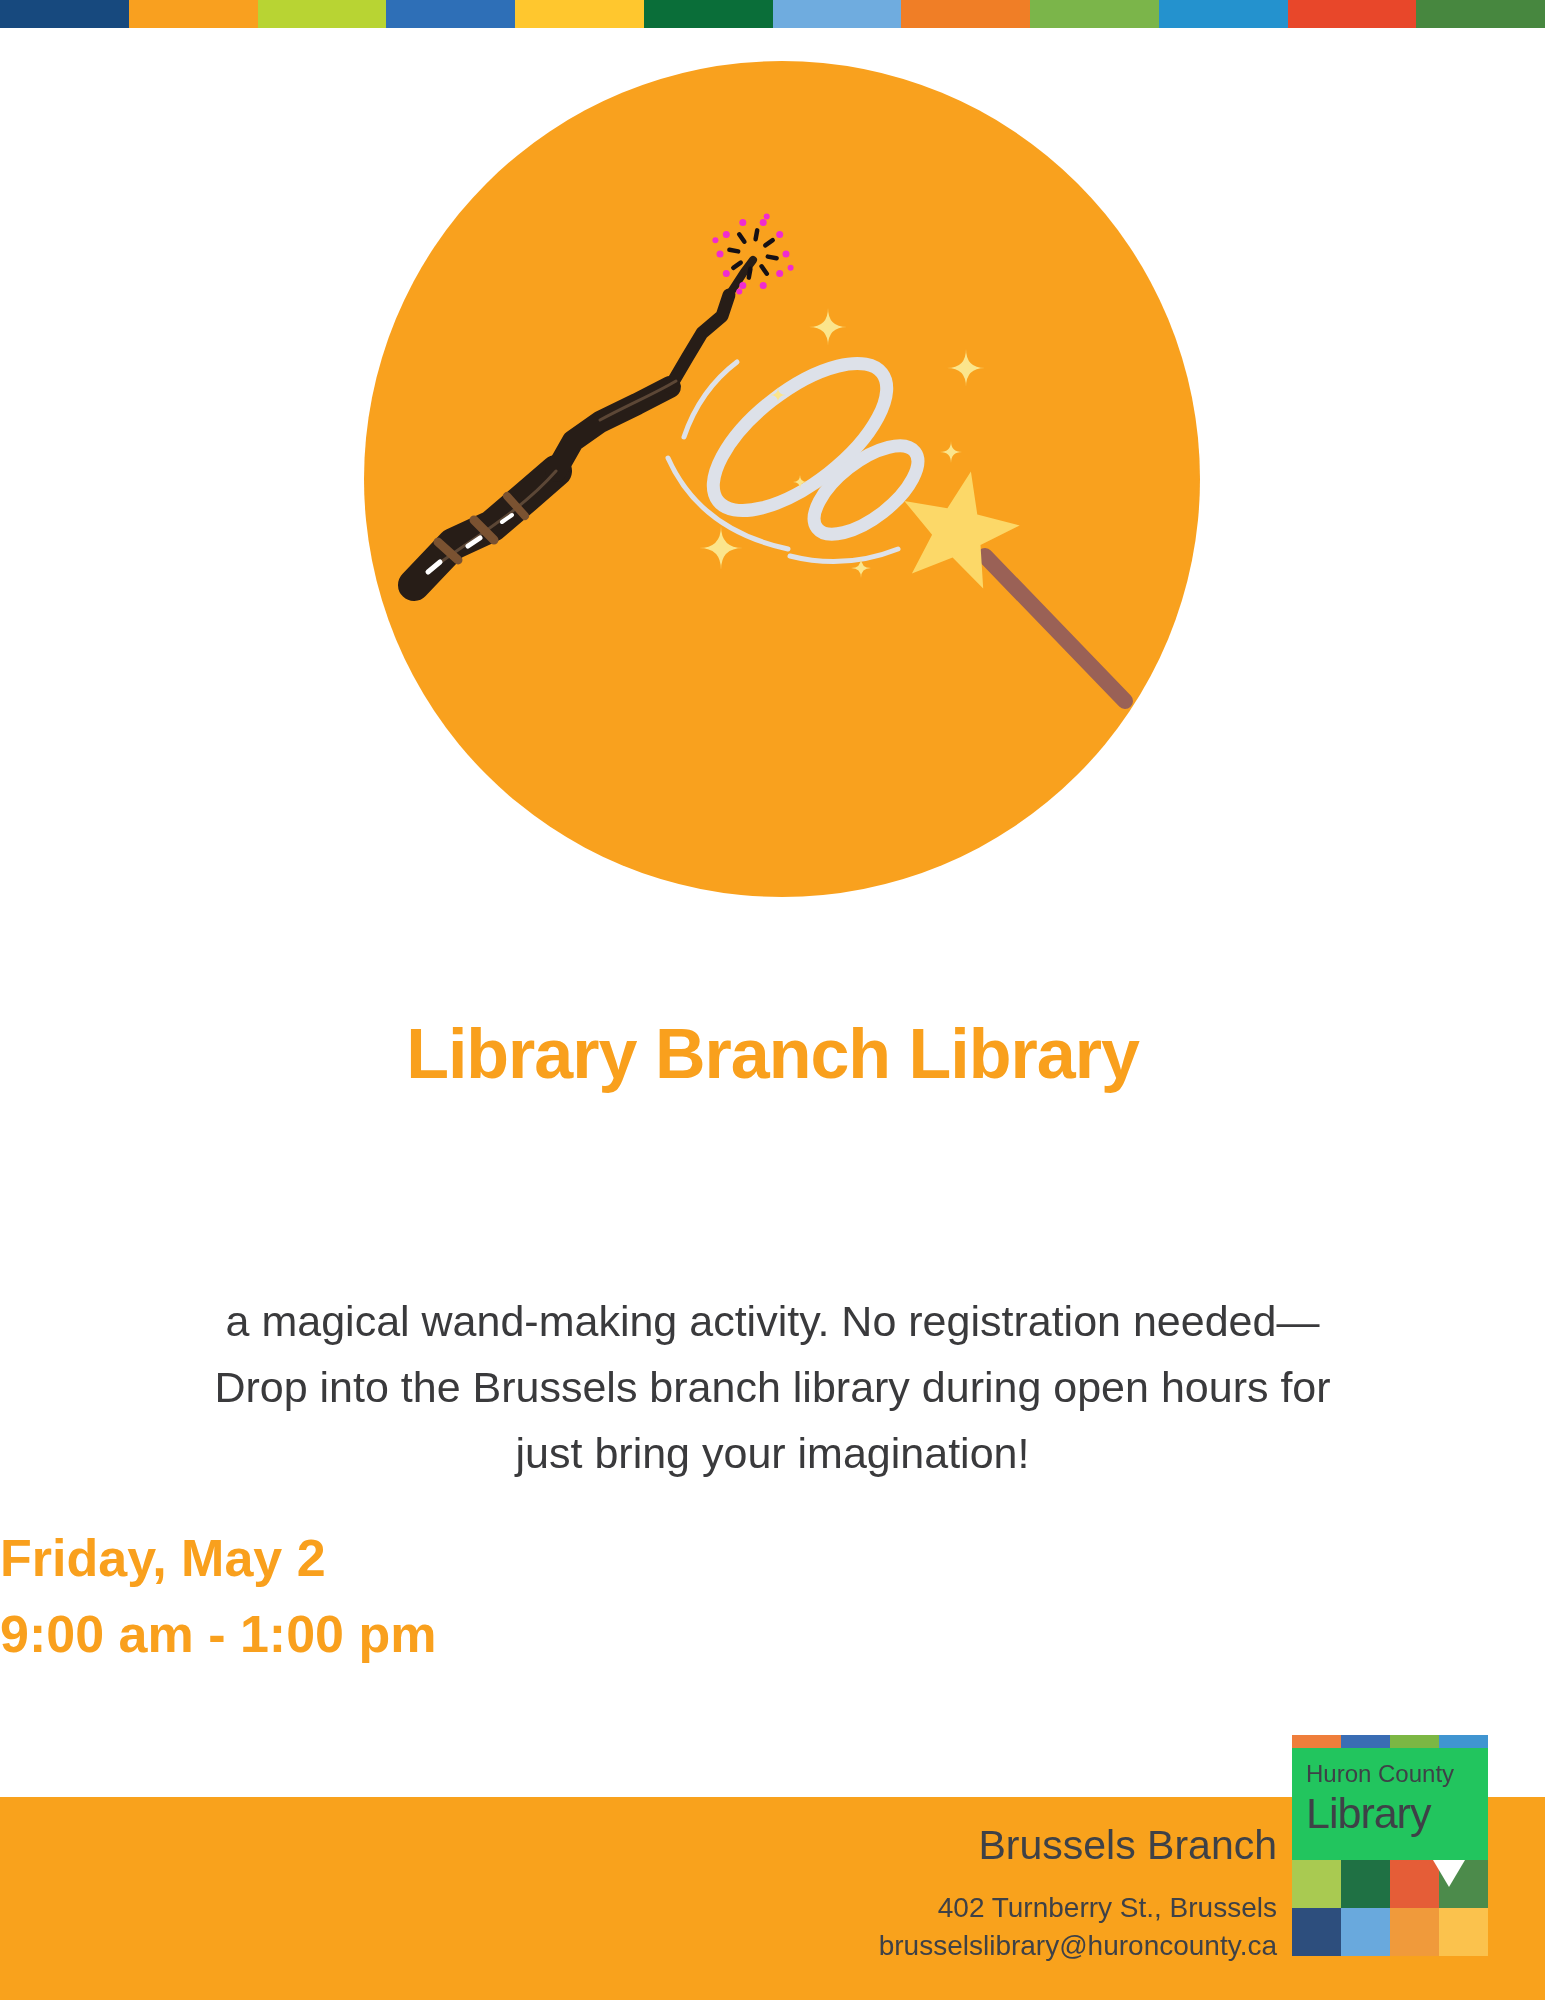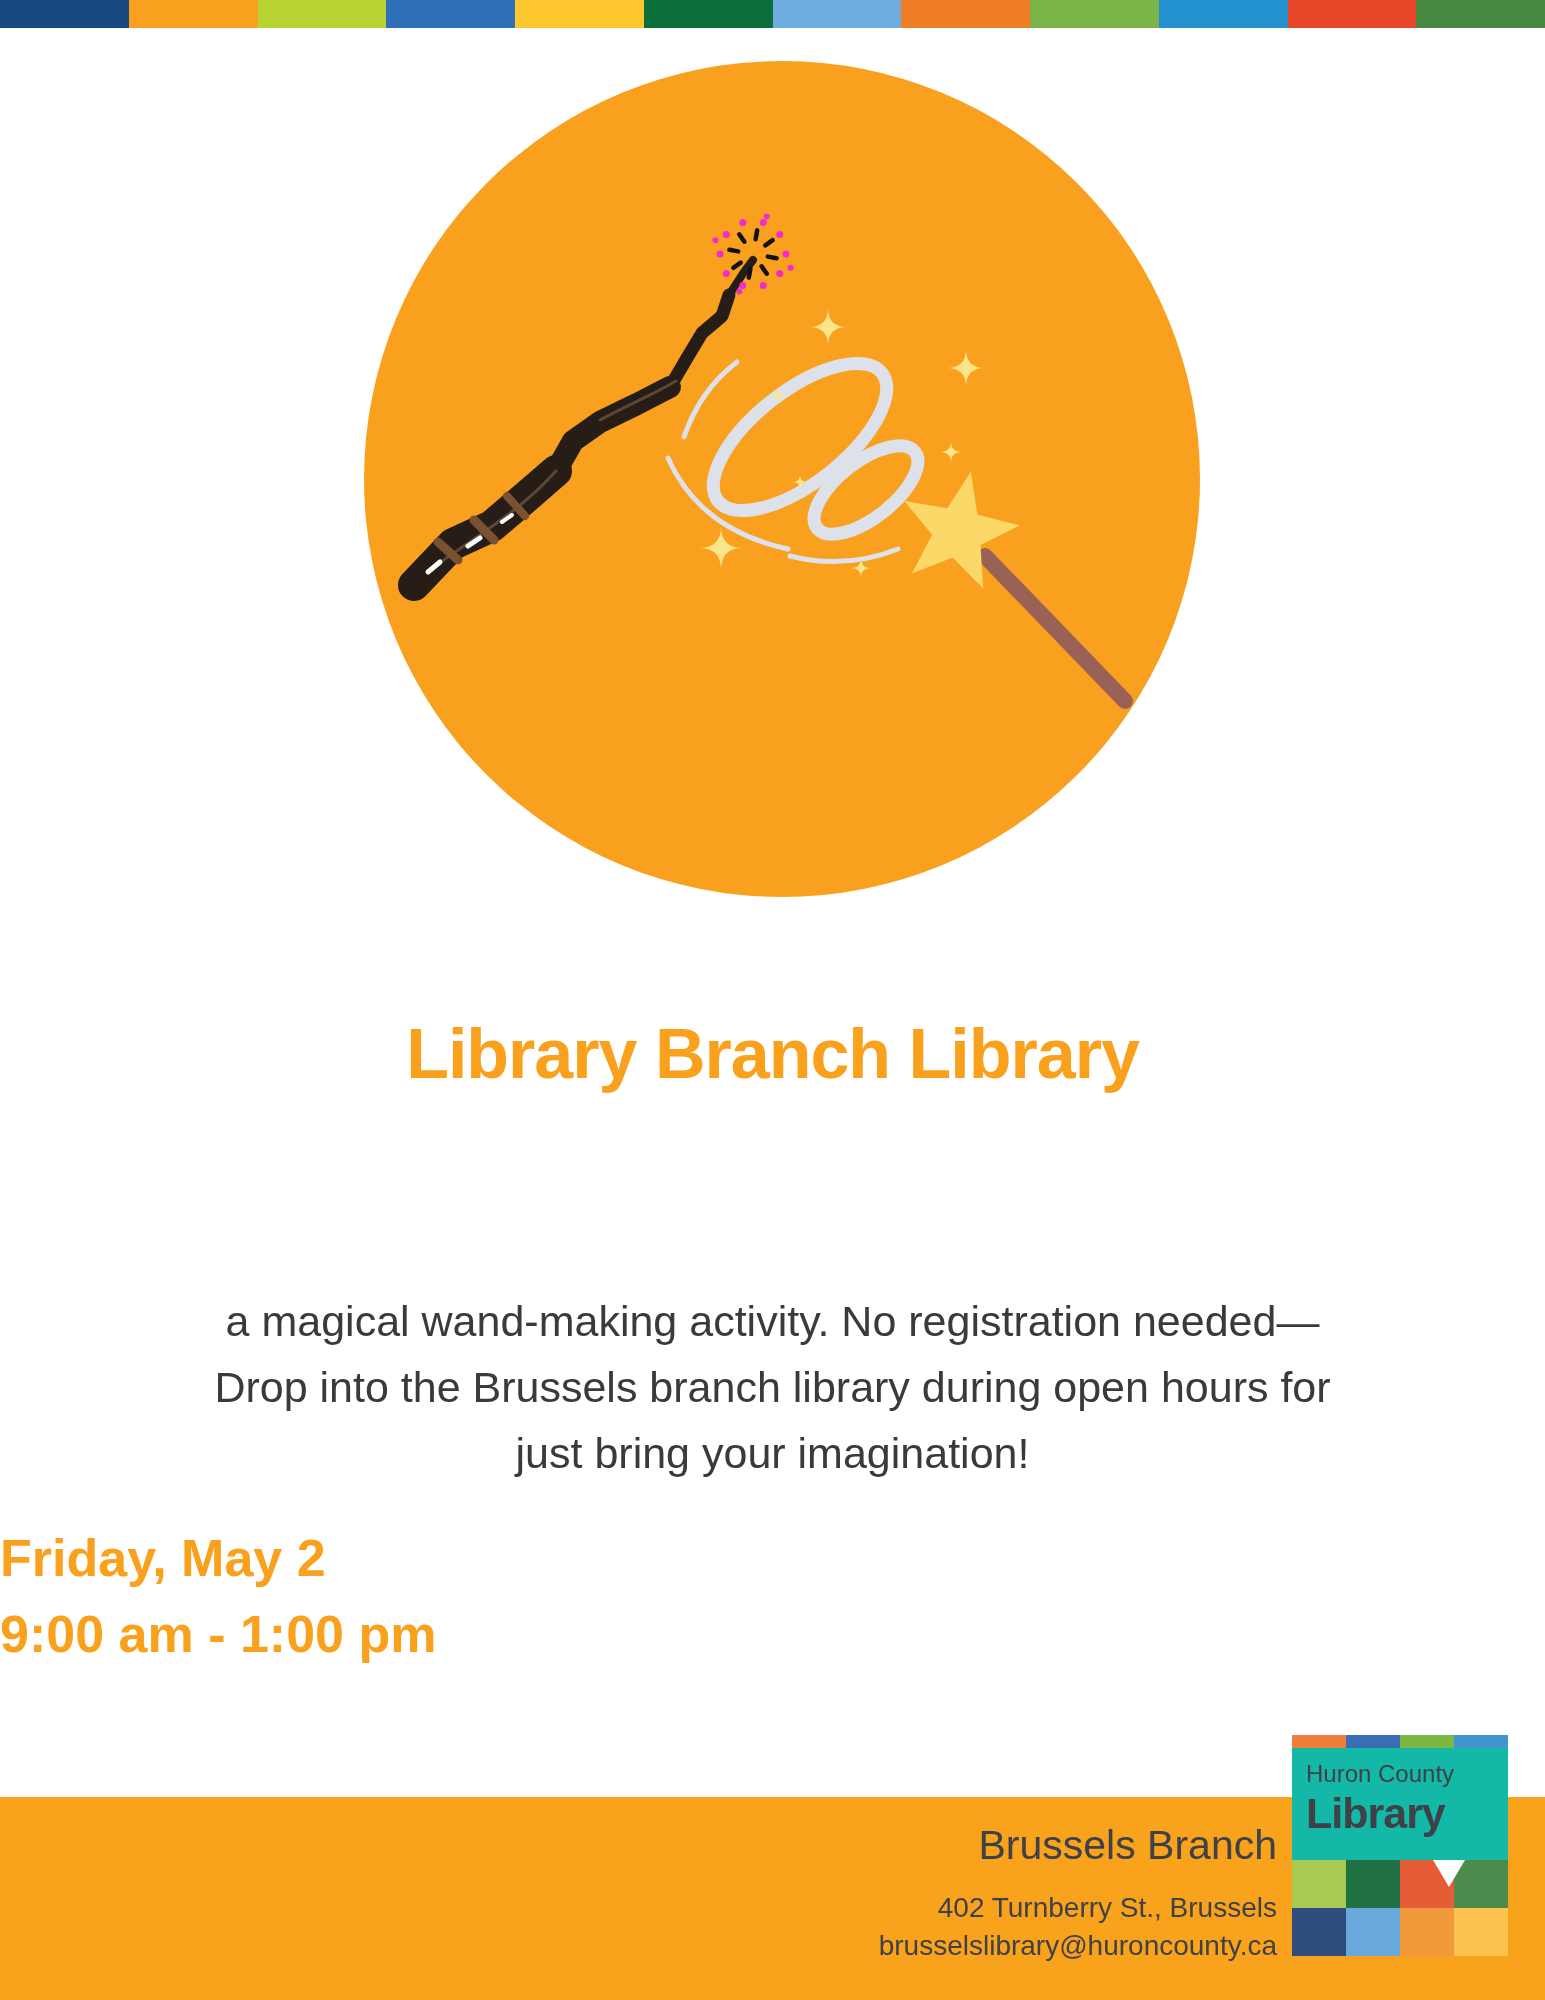--- a/index.html
+++ b/index.html
@@ -15,26 +15,26 @@
   .description{position:absolute;top:1288px;left:0;width:100%;text-align:center;
         font-size:43px;line-height:66px;color:var(--text-dark);}
   .description span{display:block;}
   .schedule{position:absolute;top:1520px;left:0;width:100%;text-align:left;
         font-size:52px;font-weight:bold;line-height:76px;color:var(--heading-orange);}
   .schedule div{display:block;}
   .footer-bar{position:absolute;top:1797px;left:0;width:1545px;height:203px;background:var(--bar);}
   .footer-info{position:absolute;top:1822px;right:268px;text-align:right;color:var(--footer-text);}
   .branch-name{font-size:41px;margin:0 0 20px 0;}
   .footer-line{font-size:28px;line-height:38px;}
-  .logo-box{position:absolute;left:1292px;top:1735px;width:216px;background:#14b8a6;}
+  .logo-box{position:absolute;left:1292px;top:1735px;width:196px;background:#22c55e;}
   .logo-strip{display:flex;height:13px;}
   .logo-strip>div{flex:1;}
   .logo-text{height:112px;box-sizing:border-box;padding:12px 14px 0 14px;}
   .logo-line1{font-size:24px;color:var(--logo-text);}
-  .logo-line2{font-size:43px;font-weight:bold;letter-spacing:-1px;margin-top:1px;color:var(--logo-text);}
+  .logo-line2{font-size:43px;font-weight:normal;letter-spacing:-1px;margin-top:1px;color:var(--logo-text);}
   .logo-row{display:flex;height:48px;}
   .logo-row>div{flex:1;}
   .logo-notch{position:absolute;top:125px;left:141px;width:0;height:0;
         border-left:16px solid transparent;border-right:16px solid transparent;
         border-top:27px solid #fff;}
 </style>
 <title>Brussels Branch Library — PA Day Craft: Wand Making</title></head>
 <body>
 
 <div class="page">

